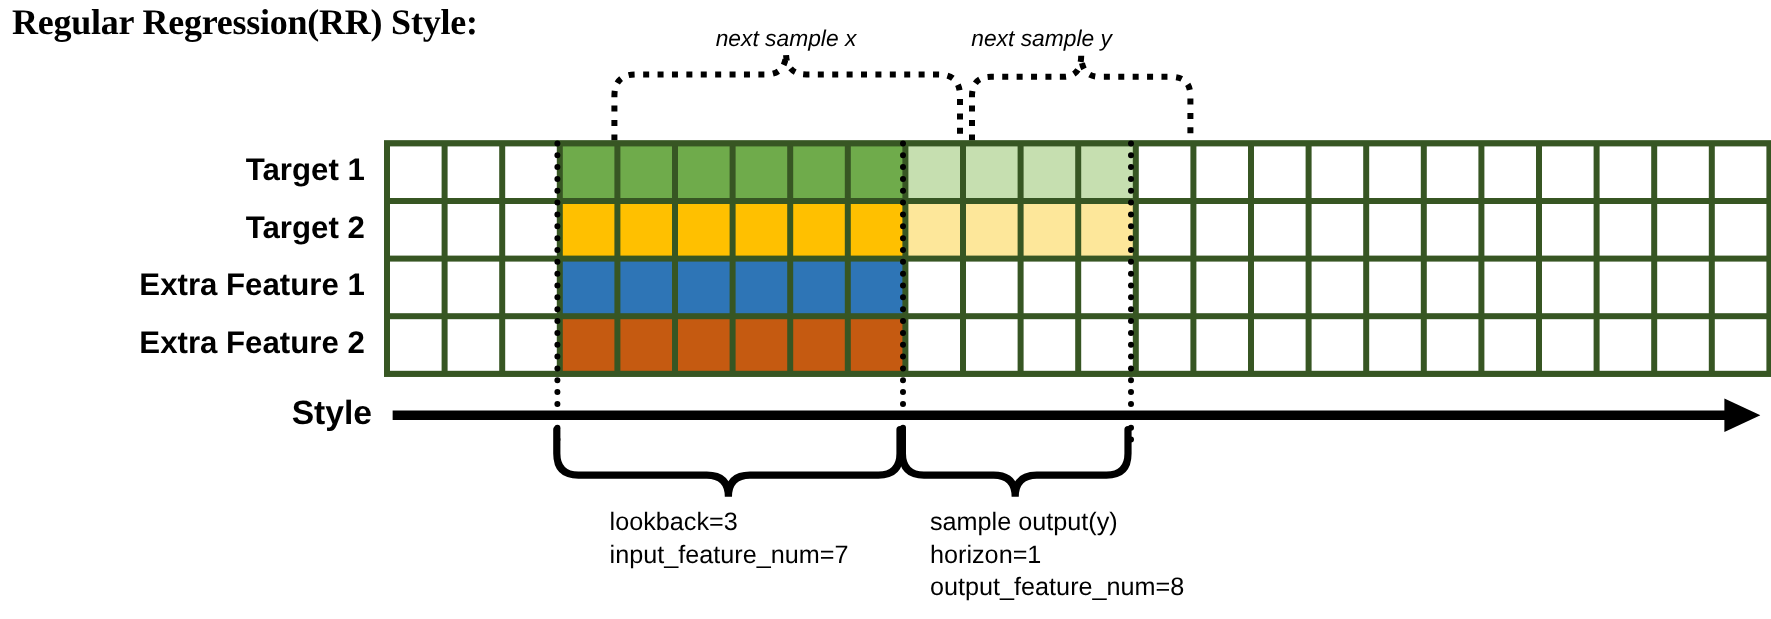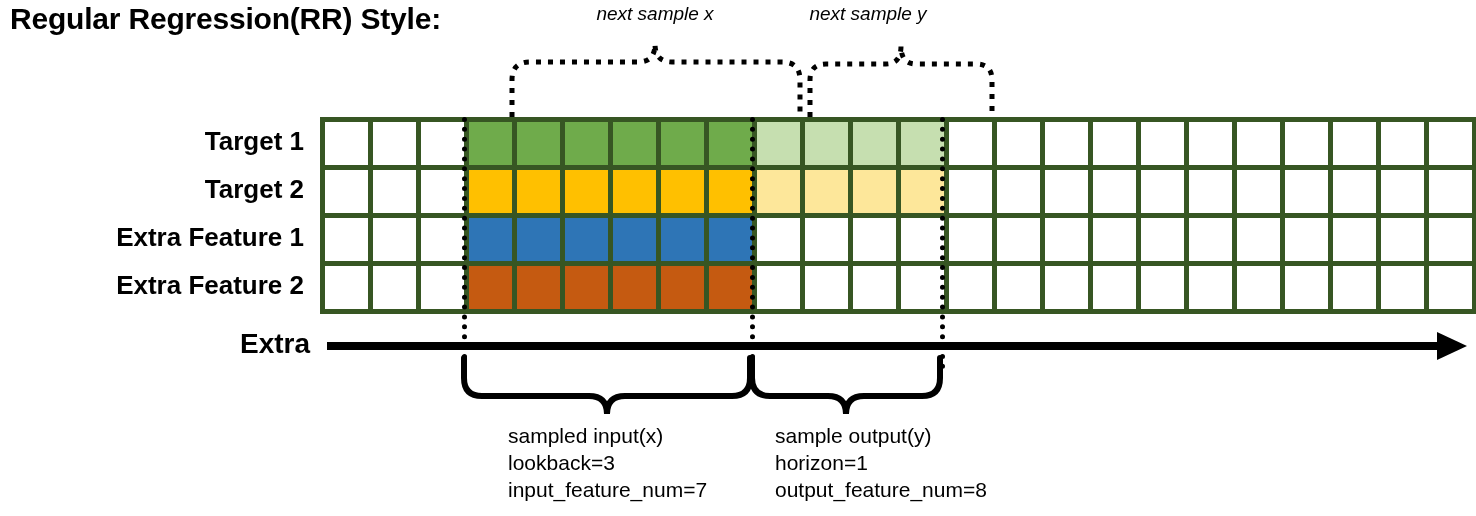--- a/index.html
+++ b/index.html
@@ -21,30 +21,32 @@
 
   
   #title {
     position: absolute;
     left: 10px;
     top: 2px;
     font-size: 30px;
     font-weight: 700;
     letter-spacing: -0.2px;
     white-space: nowrap;
+    font-family: Liberation Serif, serif;
   }
 
   
   .top-note {
     position: absolute;
     font-size: 19px;
     font-style: italic;
     font-weight: 500;
     white-space: nowrap;
     text-align: center;
+    margin-top: 19px;
   }
   #note-x { left: 555px; top: 3px; width: 200px; }
   #note-y { left: 768px; top: 3px; width: 200px; text-align: center; }
 
   
   .row-label {
     position: absolute;
     right: 1160px;          
     width: 420px;
     text-align: right;
@@ -249,37 +251,36 @@
       <div class="cell"></div>
       <div class="cell"></div>
       <div class="cell"></div>
       <div class="cell"></div>
     </div>
 
   <div class="vdot" style="left:462px; top:117px; height:252px;"></div>
   <div class="vdot" style="left:750px; top:117px; height:252px;"></div>
   <div class="vdot" style="left:940px; top:117px; height:252px;"></div>
 
-  <div id="time-label">Extra</div>
+  <div id="time-label">Style</div>
   <svg id="time-axis" viewBox="0 0 1140 36" xmlns="http://www.w3.org/2000/svg">
     <line x1="0" y1="18" x2="1118" y2="18" stroke="#000000" stroke-width="8"></line>
     <polygon points="1110,4 1140,18 1110,32" fill="#000000"></polygon>
   </svg>
 
   <svg class="overlay" id="bottom-braces" viewBox="0 0 1476 516" xmlns="http://www.w3.org/2000/svg">
 
     <path d="M 464,358 L 464,378 Q 464,396 482,396 L 589,396 Q 607,396 607,414
              Q 607,396 625,396 L 732,396 Q 750,396 750,378 L 750,358" fill="none" stroke="#000000" stroke-width="6" stroke-linecap="round"></path>
 
     <path d="M 752,358 L 752,378 Q 752,396 770,396 L 828,396 Q 846,396 846,414
              Q 846,396 864,396 L 922,396 Q 940,396 940,378 L 940,358" fill="none" stroke="#000000" stroke-width="6" stroke-linecap="round"></path>
   </svg>
 
   <div class="desc" id="desc-input">
-    <div>sampled input(x)</div>
     <div>lookback=3</div>
     <div>input_feature_num=7</div>
   </div>
   <div class="desc" id="desc-output">
     <div>sample output(y)</div>
     <div>horizon=1</div>
     <div>output_feature_num=8</div>
   </div>
 
 </div>

